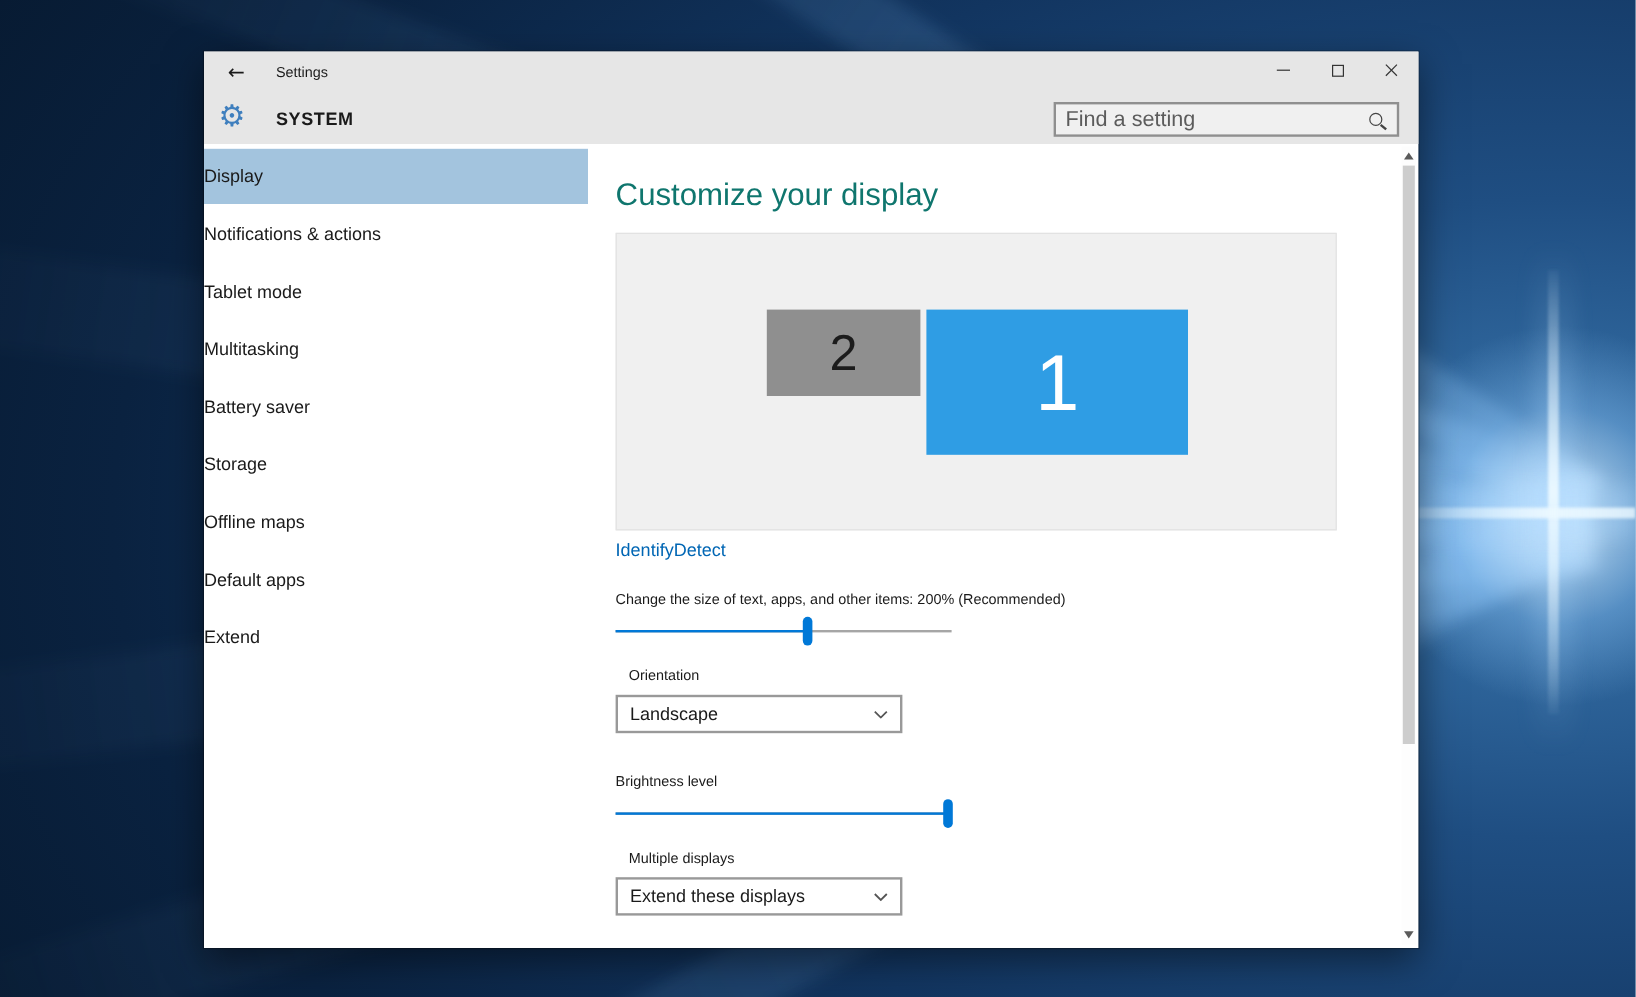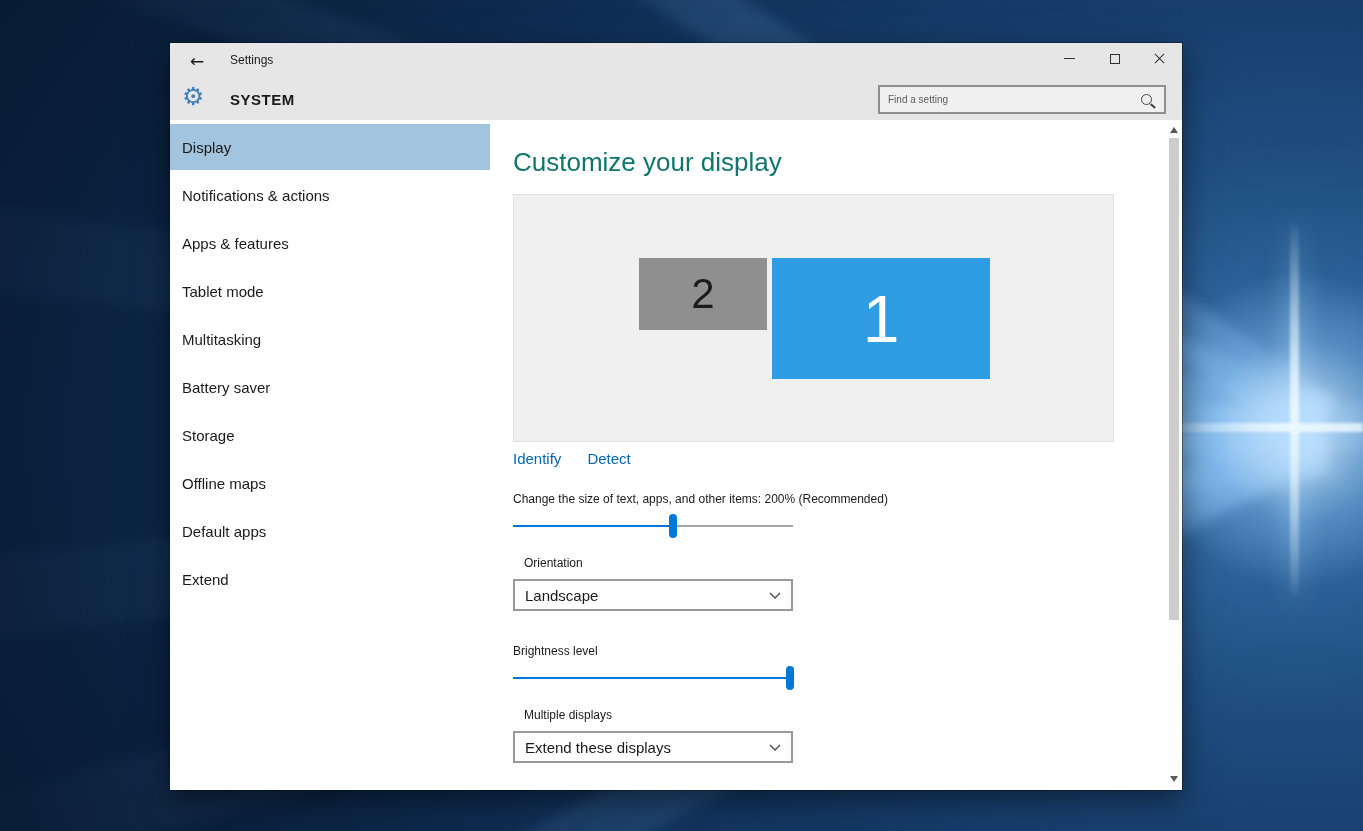--- a/index.html
+++ b/index.html
@@ -47,57 +47,57 @@
   .close-glyph::before { transform:rotate(45deg); }
   .close-glyph::after { transform:rotate(-45deg); }
 
   .gear { position:absolute; left:12px; top:40px; font-size:25px; line-height:28px; color:#3f7fbe;
     font-family:"DejaVu Sans","Liberation Sans",sans-serif; }
   .page-title { position:absolute; left:60px; top:48px; font-size:15px; font-weight:600; letter-spacing:0.5px; color:#1a1a1a; }
 
   .searchbox { position:absolute; right:16px; top:42px; width:288px; height:29px; background:#f0f0f0;
     border:2px solid #8f8f8f; display:flex; align-items:center; }
   .searchbox input { flex:1; height:100%; border:none; background:transparent; outline:none; padding:0 8px;
-    font-size:10px; color:#6d28d9; font-family:"Liberation Sans",sans-serif; }
+    font-size:18px; color:#6d28d9; font-family:"Liberation Sans",sans-serif; }
   .searchbox input::placeholder { color:#5c5c5c; opacity:1; }
   .search-icon { position:relative; width:11px; height:11px; border:1.5px solid #444; border-radius:50%; margin-right:12px; flex:none; }
   .search-icon::after { content:""; position:absolute; width:6px; height:1.5px; background:#444; right:-5px; bottom:-2px; transform:rotate(40deg); }
 
   
   .sidebar { position:absolute; left:0; top:77px; width:320px; bottom:0; background:#ffffff; }
-  .nav-item { height:46px; display:flex; align-items:center; padding-left:12px; font-size:15px; color:#1a1a1a;
+  .nav-item { height:46px; display:flex; align-items:center; font-size:15px; color:#1a1a1a;
     margin-top:2px; cursor:pointer; }
   .nav-item:first-child { margin-top:4px; }
   .nav-item.selected { background:#a3c4de; }
 
   
   .content { position:absolute; left:343px; top:77px; width:601px; color:#1a1a1a; }
   .content h1 { margin-top:24px; font-size:26px; font-weight:300; line-height:36px; color:#0f766e; }
 
   .preview { margin-top:14px; width:601px; height:248px; background:#f0f0f0; border:1px solid #e2e2e2; position:relative; }
   .monitor { position:absolute; display:flex; align-items:center; justify-content:center; cursor:pointer; }
   .monitor-2 { left:125px; top:63px; width:128px; height:72px; background:#8f8f8f; }
   .monitor-2 .mon-num { font-size:42px; font-weight:300; color:#1c1c1c; }
   .monitor-1 { left:258px; top:63px; width:218px; height:121px; background:#2f9de4; }
   .monitor-1 .mon-num { font-size:66px; font-weight:300; color:#ffffff; }
 
-  .links-row { margin-top:8px; display:flex; gap:26px; font-size:15px; }
+  .links-row { margin-top:8px; display:flex; font-size:15px; }
   .links-row a { color:#0066b4; text-decoration:none; cursor:pointer; }
 
   .field-label { font-size:12px; line-height:20px; }
   .scaling-label { margin-top:22px; }
   .mt14 { margin-top:14px;margin-left:11px; }
   .mt30 { margin-top:30px; }
 
   .slider { position:relative; width:280px; height:26px; margin-top:4px; }
   .slider .track { position:absolute; left:0; right:0; top:12px; height:2px; background:#a6a6a6; }
   .slider .fill  { position:absolute; left:0; top:12px; height:2px; width:var(--pct); background:#0078d7; }
   .slider .thumb { position:absolute; top:1px; left:calc(var(--pct) - 4px); width:8px; height:24px; border-radius:4px; background:#0078d7; cursor:pointer; }
 
-  .dropdown { margin-top:6px; width:280px; height:32px; border:2px solid #999; background:#fff;
+  .dropdown { margin-top:6px; width:239px; height:32px; border:2px solid #999; background:#fff;
     display:flex; align-items:center; justify-content:space-between; padding:0 10px; font-size:15px; cursor:pointer; }
 
   
   .scrollbar { position:absolute; right:2px; top:79px; bottom:3px; width:12px; background:#fdfdfd; }
   .sb-arrow { position:absolute; left:2px; width:0; height:0; border-left:4px solid transparent; border-right:4px solid transparent; cursor:pointer; }
   .sb-up { top:5px; border-bottom:6px solid #5a5a5a; }
   .sb-down { bottom:5px; border-top:6px solid #5a5a5a; }
   .sb-thumb { position:absolute; left:1px; top:16px; width:10px; height:482px; background:#cdcdcd; cursor:pointer; }
 </style>
 </head>
@@ -147,23 +147,20 @@
   </div>
 
   <nav class="sidebar">
     <div class="nav-item selected">
         <span>Display</span>
       </div>
     <div class="nav-item">
         <span>Notifications &amp; actions</span>
       </div>
     <div class="nav-item">
-        <span>Apps &amp; features</span>
-      </div>
-    <div class="nav-item">
         <span>Tablet mode</span>
       </div>
     <div class="nav-item">
         <span>Multitasking</span>
       </div>
     <div class="nav-item">
         <span>Battery saver</span>
       </div>
     <div class="nav-item">
         <span>Storage</span>

